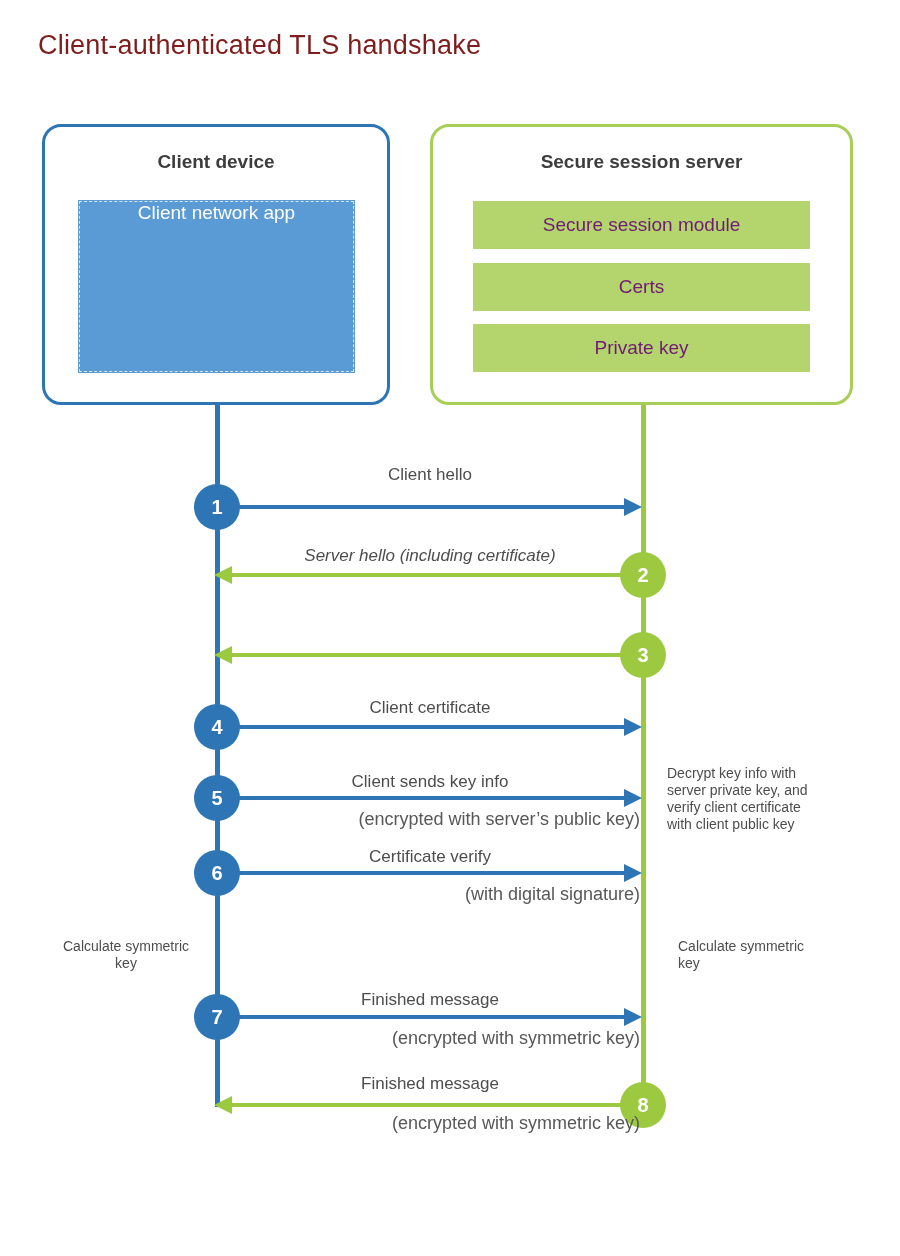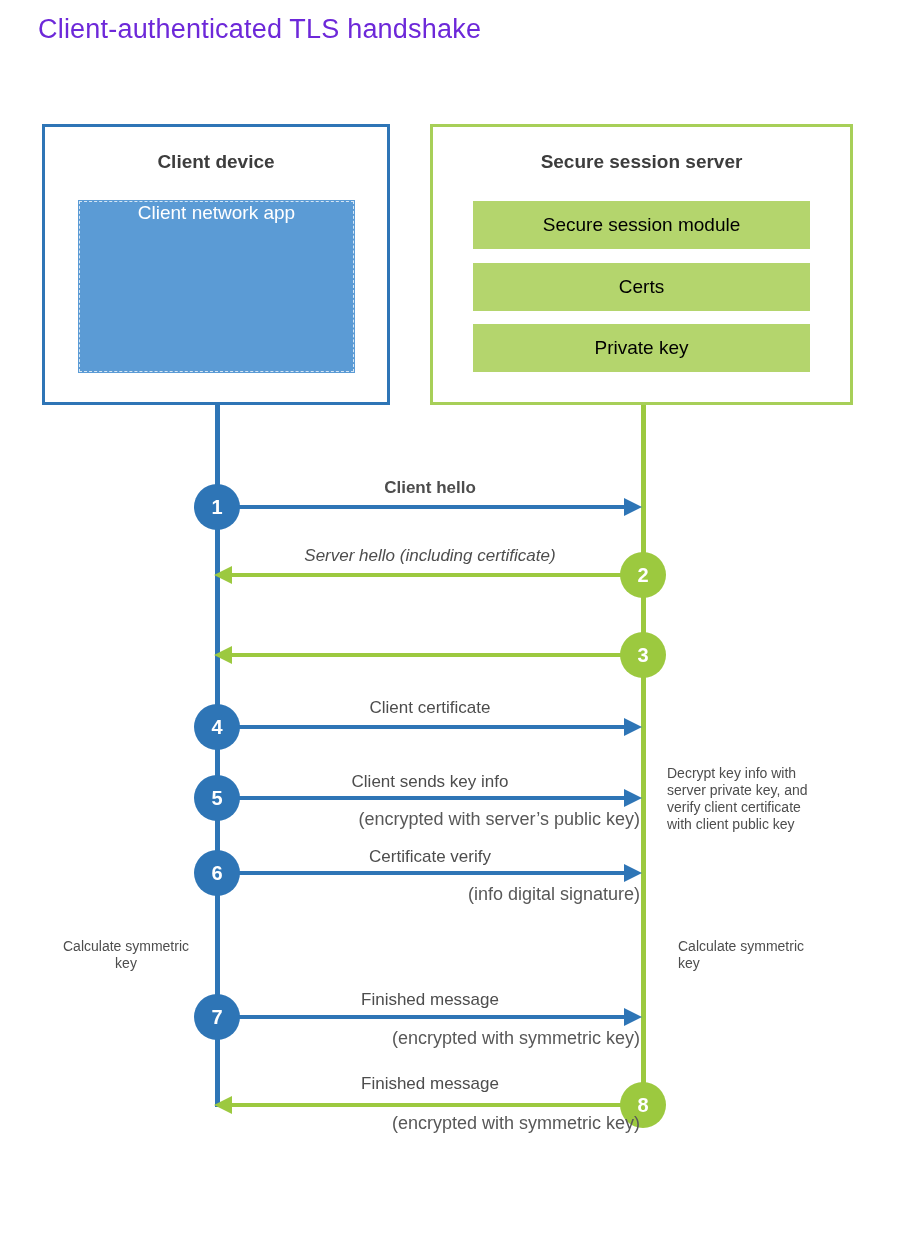--- a/index.html
+++ b/index.html
@@ -1,31 +1,31 @@
 <!DOCTYPE html>
 <html style="--blue: #2e75b6; --blue_light: #5b9bd5; --green: #9cc93f; --green_light: #b4d56d; --green_border: #a7cf58;"><head>
 <meta charset="utf-8">
 <style>
   html,body{margin:0;padding:0;background:#fff;}
   .canvas{position:relative;width:900px;height:1256px;background:#fff;overflow:hidden;
           font-family:"Liberation Sans","DejaVu Sans",sans-serif;}
-  .diagram-title{position:absolute;left:38px;top:14px;font-size:27px;color:#6d28d9;letter-spacing:.2px;}
+  .diagram-title{position:absolute;left:38px;top:30px;font-size:27px;color:#7f1d1d;letter-spacing:.2px;}
 
   
-  .actor-box{position:absolute;background:#fff;box-sizing:border-box;}
+  .actor-box{position:absolute;background:#fff;box-sizing:border-box;border-radius:19px;}
   .client-box{left:42px;top:124px;width:348px;height:281px;border:3px solid var(--blue,#2e75b6);}
   .server-box{left:430px;top:124px;width:423px;height:281px;border:3px solid var(--green_border,#a7cf58);}
   .actor-title{position:absolute;top:24px;left:0;right:0;text-align:center;font-weight:bold;
                font-size:19px;color:#3d3d3d;}
   .client-app{position:absolute;left:33px;top:73px;width:277px;height:173px;background:var(--blue_light,#5b9bd5);
               color:#fff;display:flex;align-items:flex-start;justify-content:center;text-align:center;
               font-size:19px;line-height:25px;outline:1px dashed rgba(255,255,255,.75);outline-offset:-2px;}
   .client-app span{display:block;width:180px;}
   .server-bar{position:absolute;left:40px;width:337px;height:48px;background:var(--green_light,#b4d56d);
-              color:#000000;display:flex;align-items:center;justify-content:center;font-size:19px;}
+              color:#701a75;display:flex;align-items:center;justify-content:center;font-size:19px;}
 
   
   .lifeline{position:absolute;width:5px;top:405px;height:702px;z-index:1;}
   .lifeline.blue{left:215px;background:var(--blue,#2e75b6);}
   .lifeline.green{left:641px;background:var(--green,#9cc93f);}
 
   
   .step-circle{position:absolute;width:46px;height:46px;border-radius:50%;color:#fff;font-weight:bold;
                font-size:20px;display:flex;align-items:center;justify-content:center;z-index:3;}
   .step-circle.blue{background:var(--blue,#2e75b6);}
@@ -62,21 +62,21 @@
   <div class="actor-box server-box">
     <div class="actor-title">Secure session server</div>
     <div class="server-bar" style="top:74px;">Secure session module</div>
     <div class="server-bar" style="top:136px;">Certs</div>
     <div class="server-bar" style="top:197px;">Private key</div>
   </div>
 
   <div class="lifeline blue"></div>
   <div class="lifeline green"></div>
 
-  <div class="msg-label" style="top:478px;font-weight:bold;">Client hello</div>
+  <div class="msg-label" style="top:465px;">Client hello</div>
   <div class="arrow-line blue" style="left:217px;top:505px;width:409px;"></div>
   <div class="arrow-head right" style="left:624px;top:498px;"></div>
   <div class="step-circle blue" style="left:194px;top:484px;">
     <span>1</span>
   </div>
 
   <div class="msg-label" style="top:546px;font-style:italic;">Server hello (including certificate)</div>
   <div class="arrow-line green" style="left:232px;top:573px;width:411px;"></div>
   <div class="arrow-head left" style="left:214px;top:566px;"></div>
   <div class="step-circle green" style="left:620px;top:552px;">
@@ -100,21 +100,21 @@
   <div class="arrow-line blue" style="left:217px;top:796px;width:409px;"></div>
   <div class="arrow-head right" style="left:624px;top:789px;"></div>
   <div class="msg-sub" style="top:809px;">(encrypted with server’s public key)</div>
   <div class="step-circle blue" style="left:194px;top:775px;">
     <span>5</span>
   </div>
 
   <div class="msg-label" style="top:847px;">Certificate verify</div>
   <div class="arrow-line blue" style="left:217px;top:871px;width:409px;"></div>
   <div class="arrow-head right" style="left:624px;top:864px;"></div>
-  <div class="msg-sub" style="top:884px;">(info digital signature)</div>
+  <div class="msg-sub" style="top:884px;">(with digital signature)</div>
   <div class="step-circle blue" style="left:194px;top:850px;">
     <span>6</span>
   </div>
 
   <div class="msg-label" style="top:990px;">Finished message</div>
   <div class="arrow-line blue" style="left:217px;top:1015px;width:409px;"></div>
   <div class="arrow-head right" style="left:624px;top:1008px;"></div>
   <div class="msg-sub" style="top:1028px;">(encrypted with symmetric key)</div>
   <div class="step-circle blue" style="left:194px;top:994px;">
     <span>7</span>

